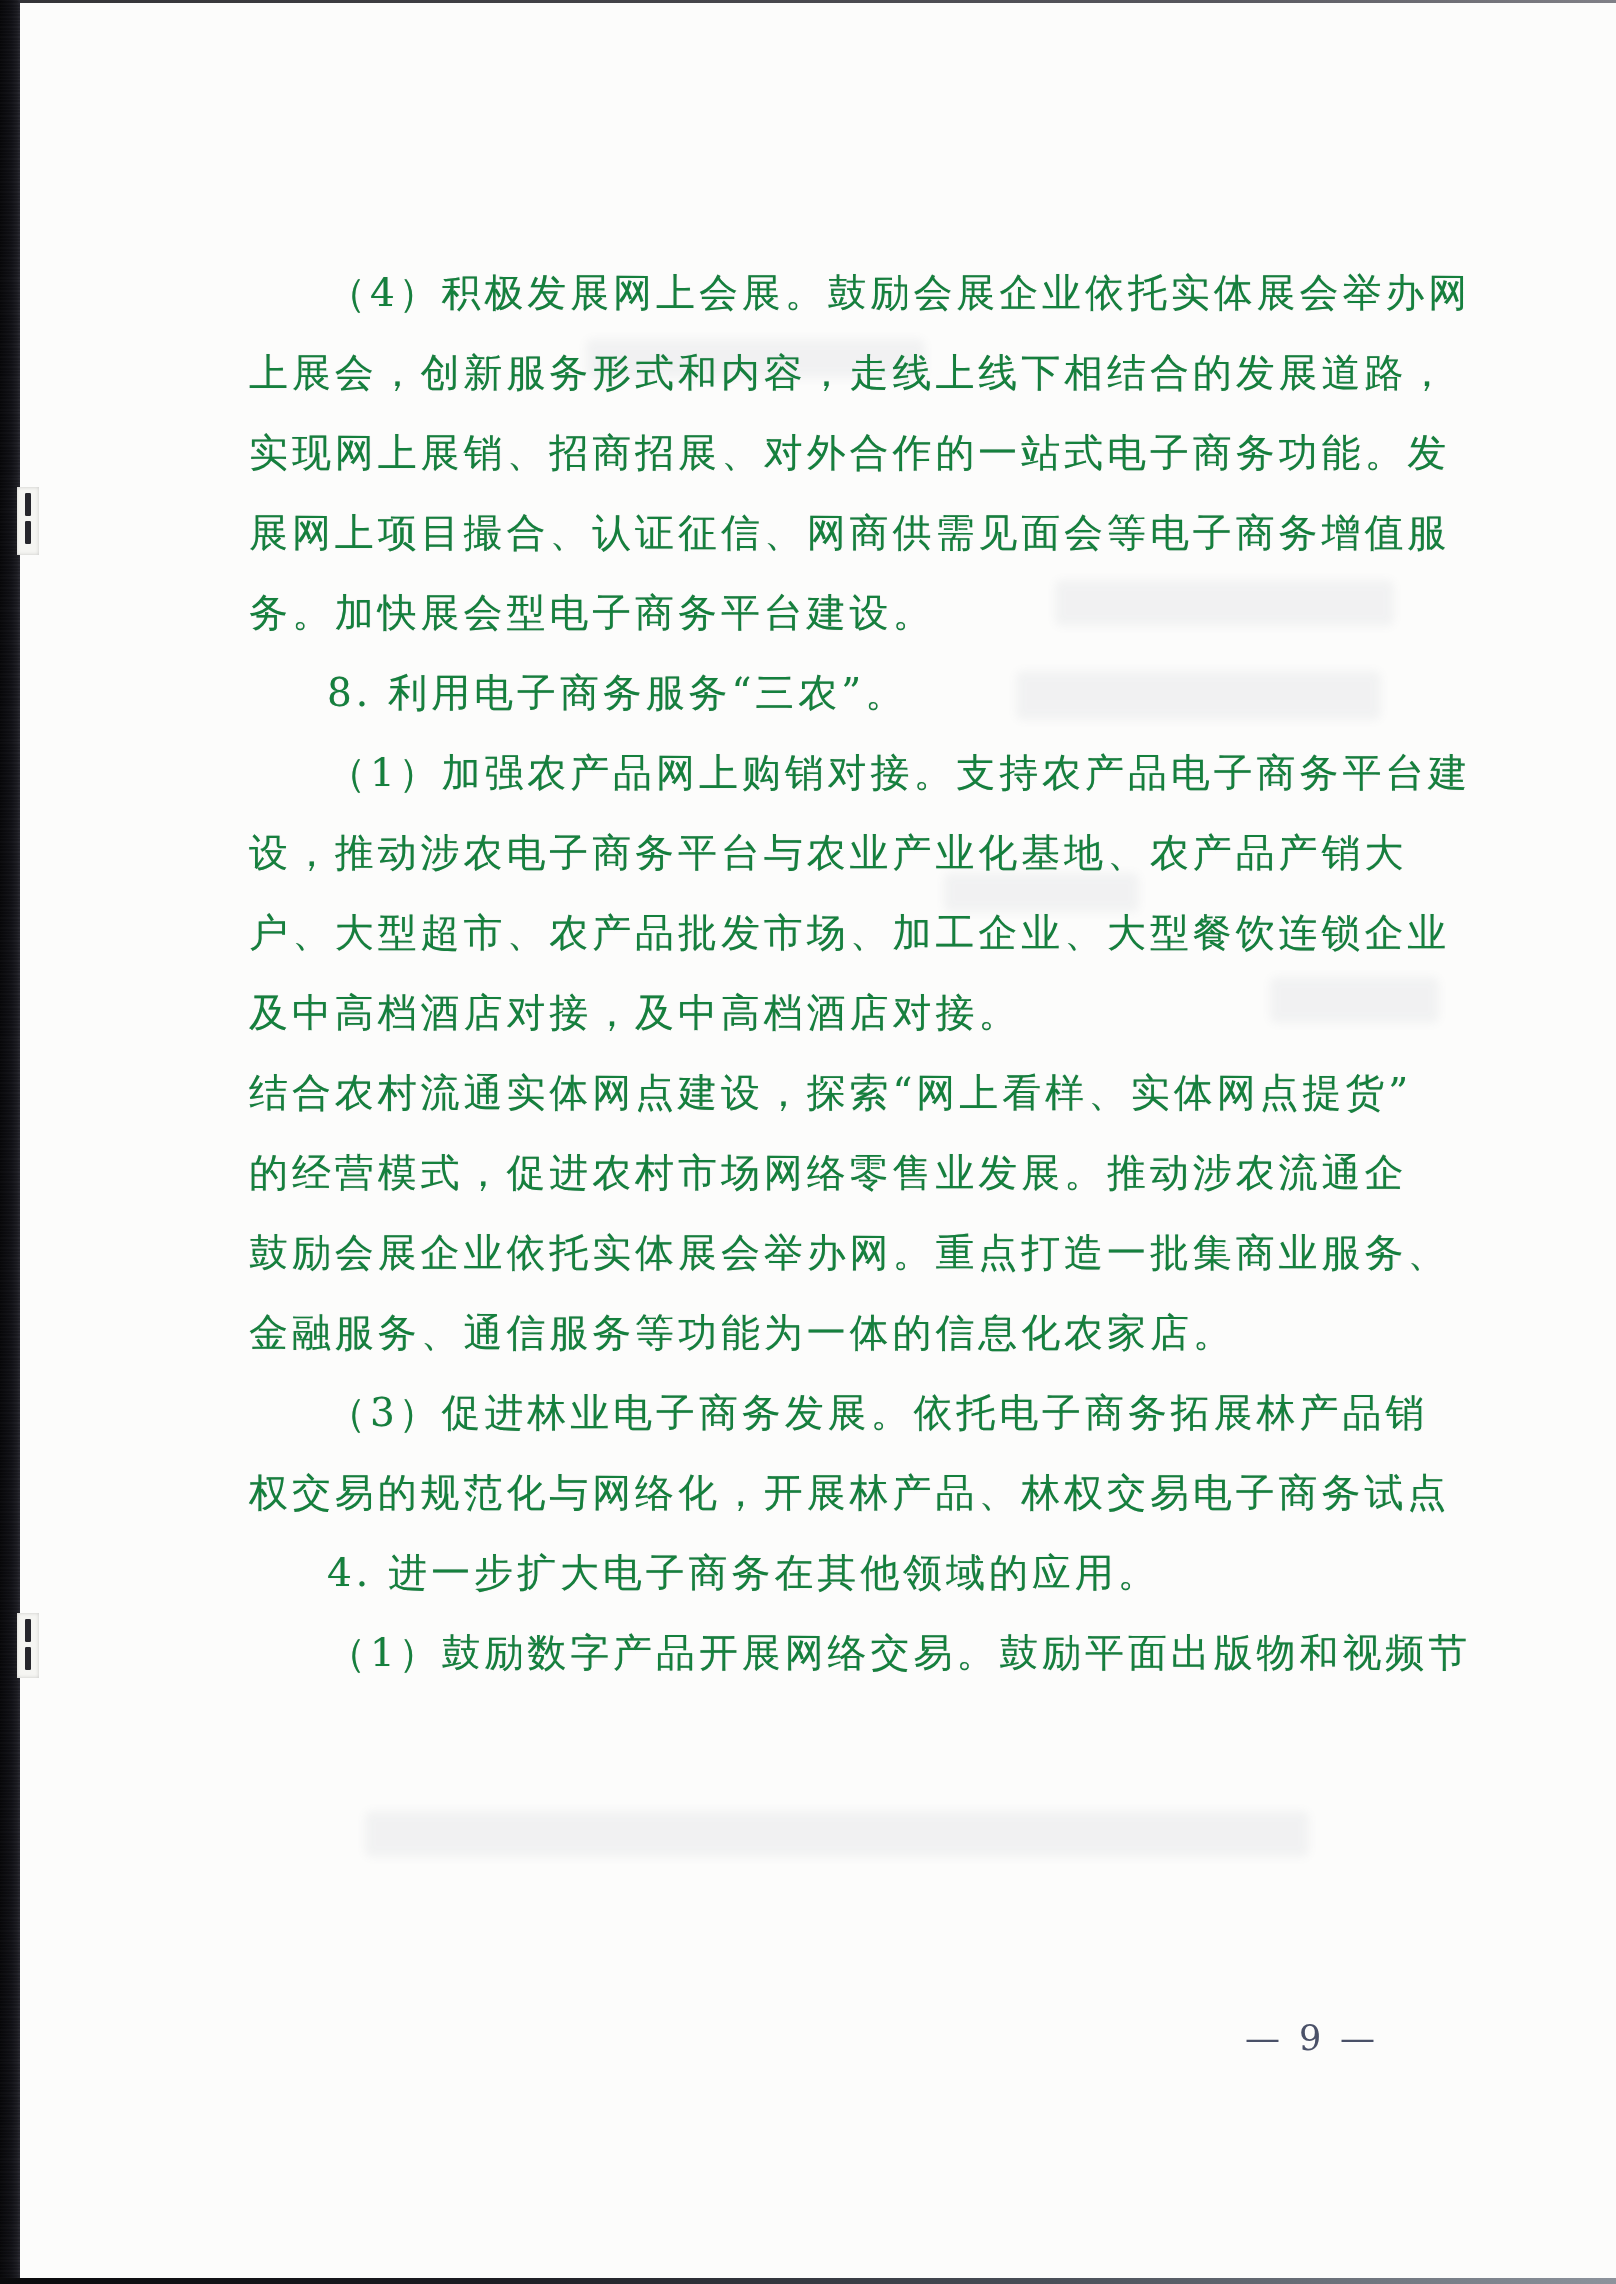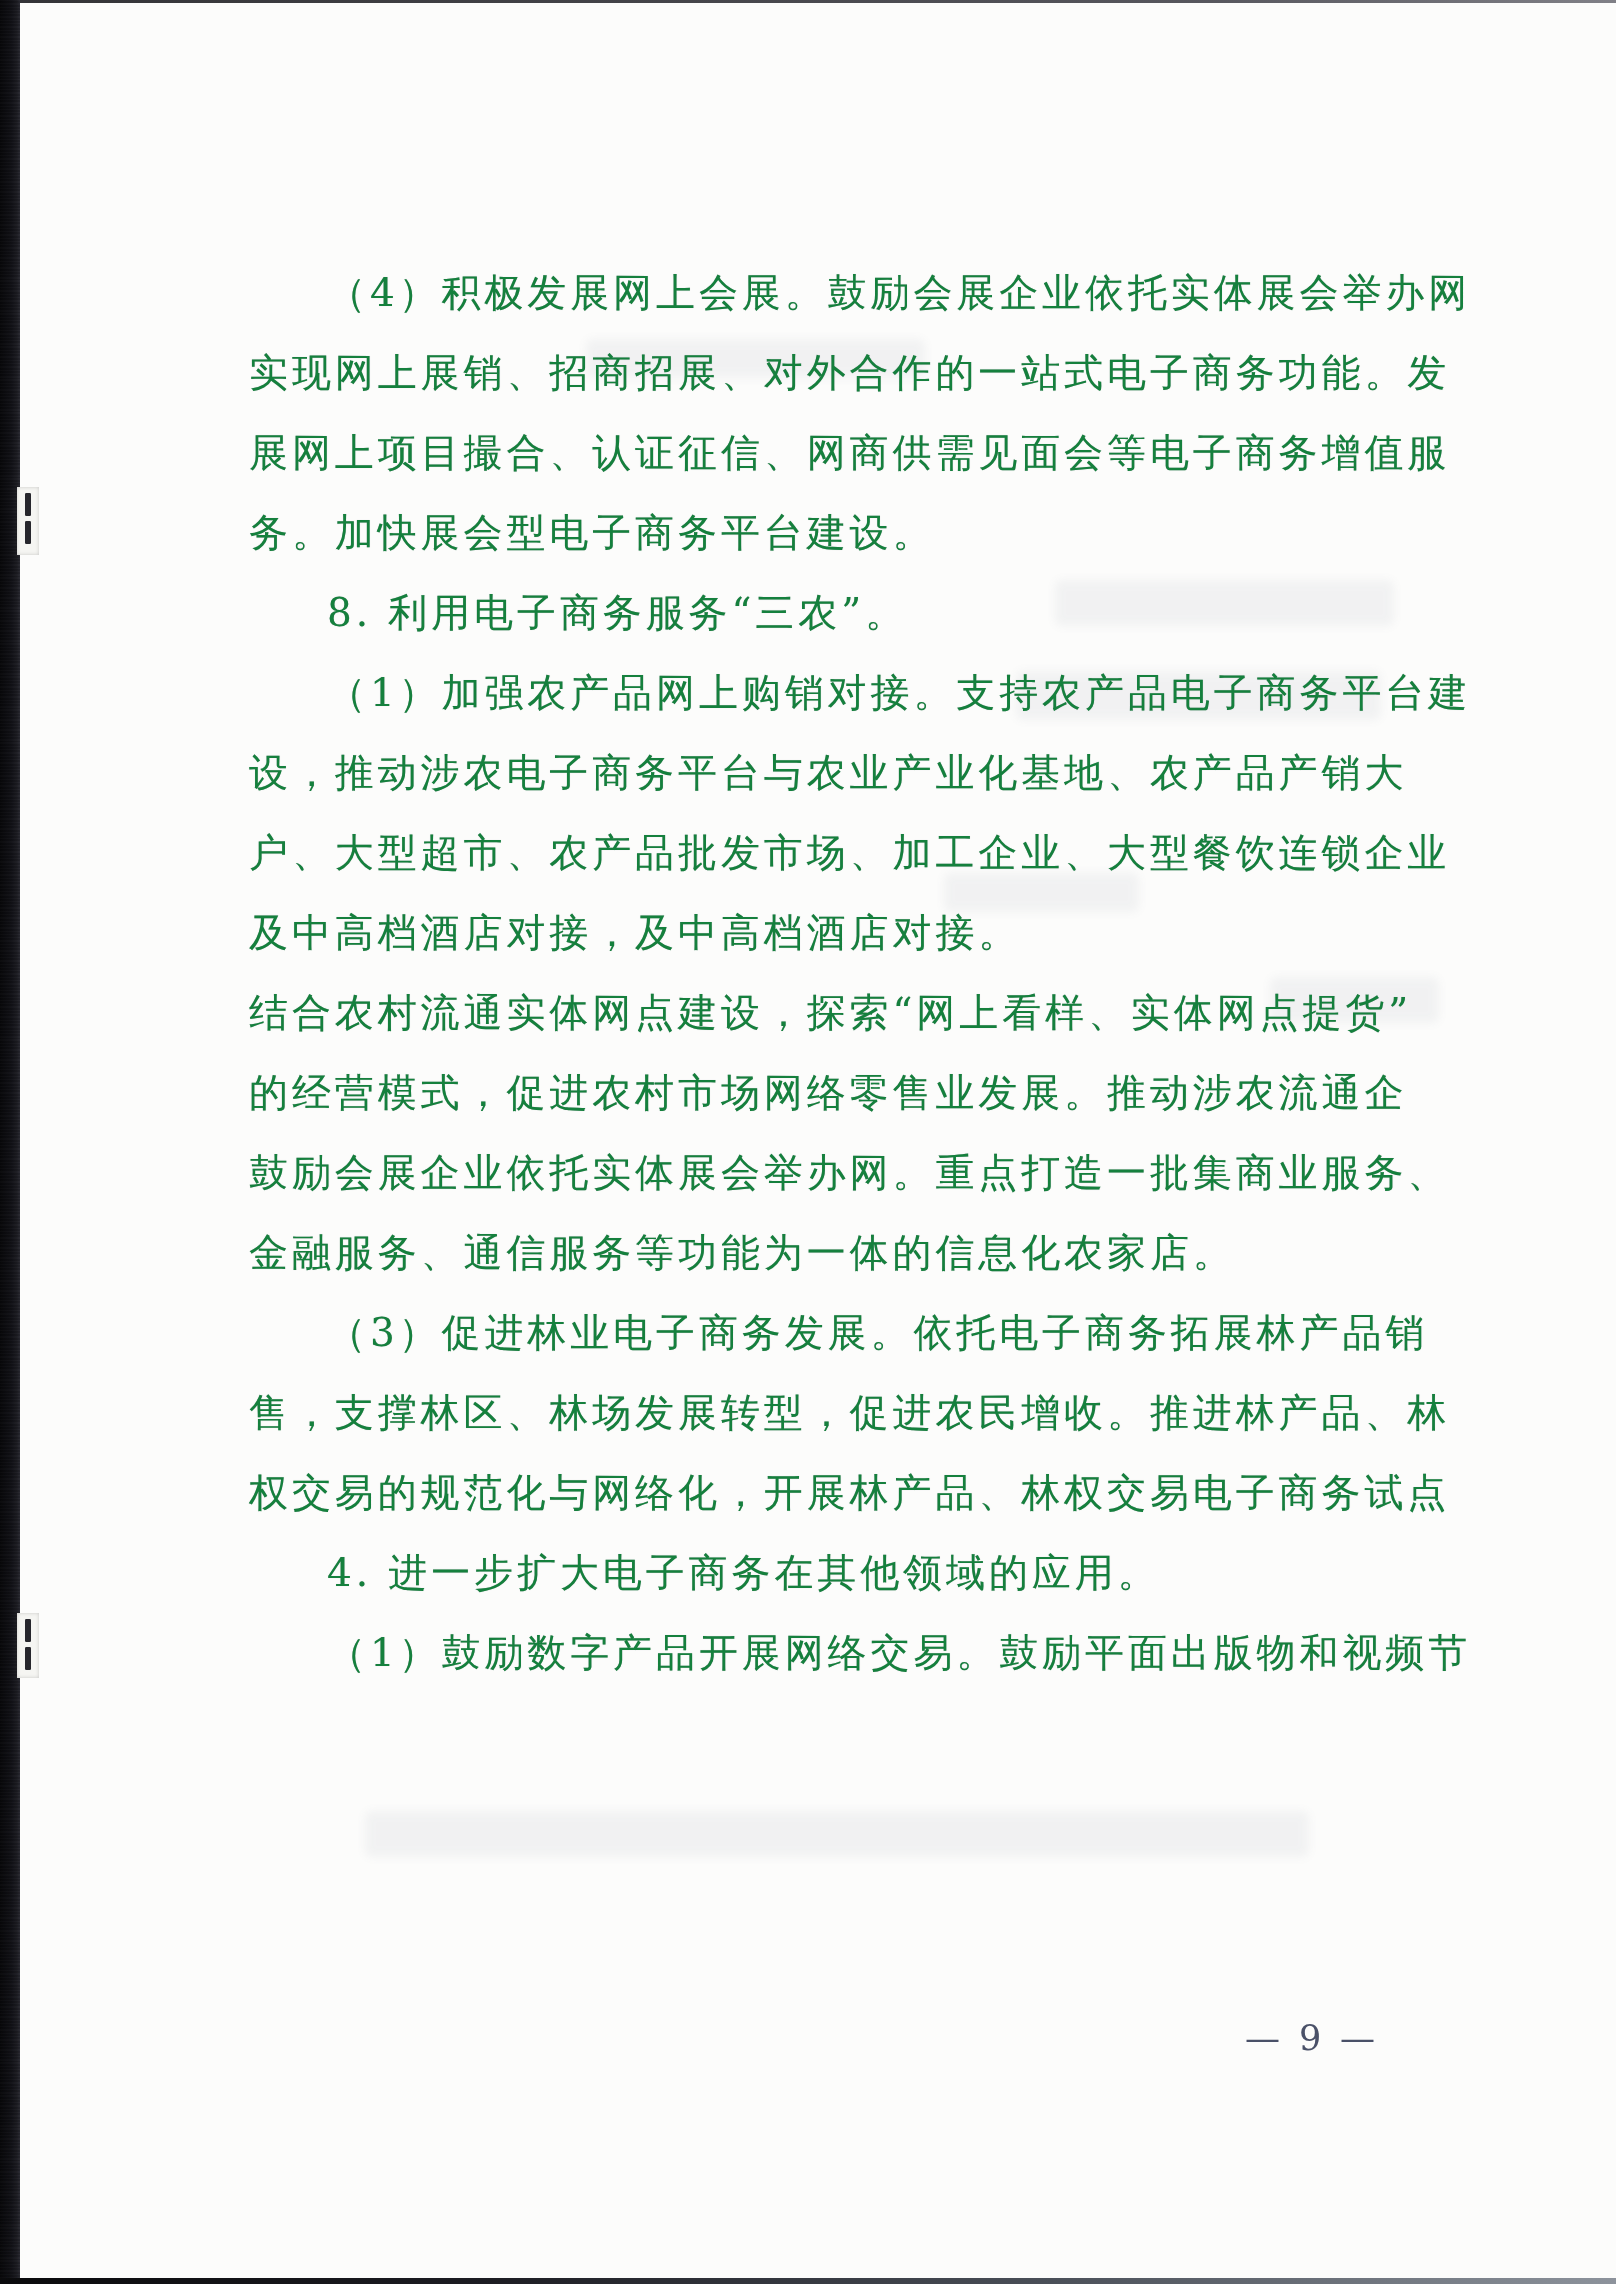--- a/index.html
+++ b/index.html
@@ -82,34 +82,34 @@
 
   <div class="smudge" style="left:586px;top:339px;width:339px;height:39px;"></div>
   <div class="smudge" style="left:1055px;top:580px;width:339px;height:46px;"></div>
   <div class="smudge" style="left:1016px;top:671px;width:365px;height:49px;"></div>
   <div class="smudge" style="left:1270px;top:977px;width:169px;height:46px;"></div>
   <div class="smudge" style="left:365px;top:1811px;width:944px;height:46px;"></div>
   <div class="smudge" style="left:944px;top:873px;width:195px;height:39px;"></div>
 
   <div class="text-block">
     <div class="line indent">（4）积极发展网上会展。鼓励会展企业依托实体展会举办网</div>
+    <div class="line">上展会，创新服务形式和内容，走线上线下相结合的发展道路，</div>
     <div class="line">实现网上展销、招商招展、对外合作的一站式电子商务功能。发</div>
     <div class="line">展网上项目撮合、认证征信、网商供需见面会等电子商务增值服</div>
     <div class="line">务。加快展会型电子商务平台建设。</div>
     <div class="line indent">8. 利用电子商务服务“三农”。</div>
     <div class="line indent">（1）加强农产品网上购销对接。支持农产品电子商务平台建</div>
     <div class="line">设，推动涉农电子商务平台与农业产业化基地、农产品产销大</div>
     <div class="line">户、大型超市、农产品批发市场、加工企业、大型餐饮连锁企业</div>
     <div class="line">及中高档酒店对接，及中高档酒店对接。</div>
     <div class="line">结合农村流通实体网点建设，探索“网上看样、实体网点提货”</div>
     <div class="line">的经营模式，促进农村市场网络零售业发展。推动涉农流通企</div>
     <div class="line">鼓励会展企业依托实体展会举办网。重点打造一批集商业服务、</div>
     <div class="line">金融服务、通信服务等功能为一体的信息化农家店。</div>
     <div class="line indent">（3）促进林业电子商务发展。依托电子商务拓展林产品销</div>
-    <div class="line">售，支撑林区、林场发展转型，促进农民增收。推进林产品、林</div>
     <div class="line">权交易的规范化与网络化，开展林产品、林权交易电子商务试点</div>
     <div class="line indent">4. 进一步扩大电子商务在其他领域的应用。</div>
     <div class="line indent">（1）鼓励数字产品开展网络交易。鼓励平面出版物和视频节</div>
   </div>
 
   <div class="page-num">— 9 —</div>
 
 </div>
 
 

